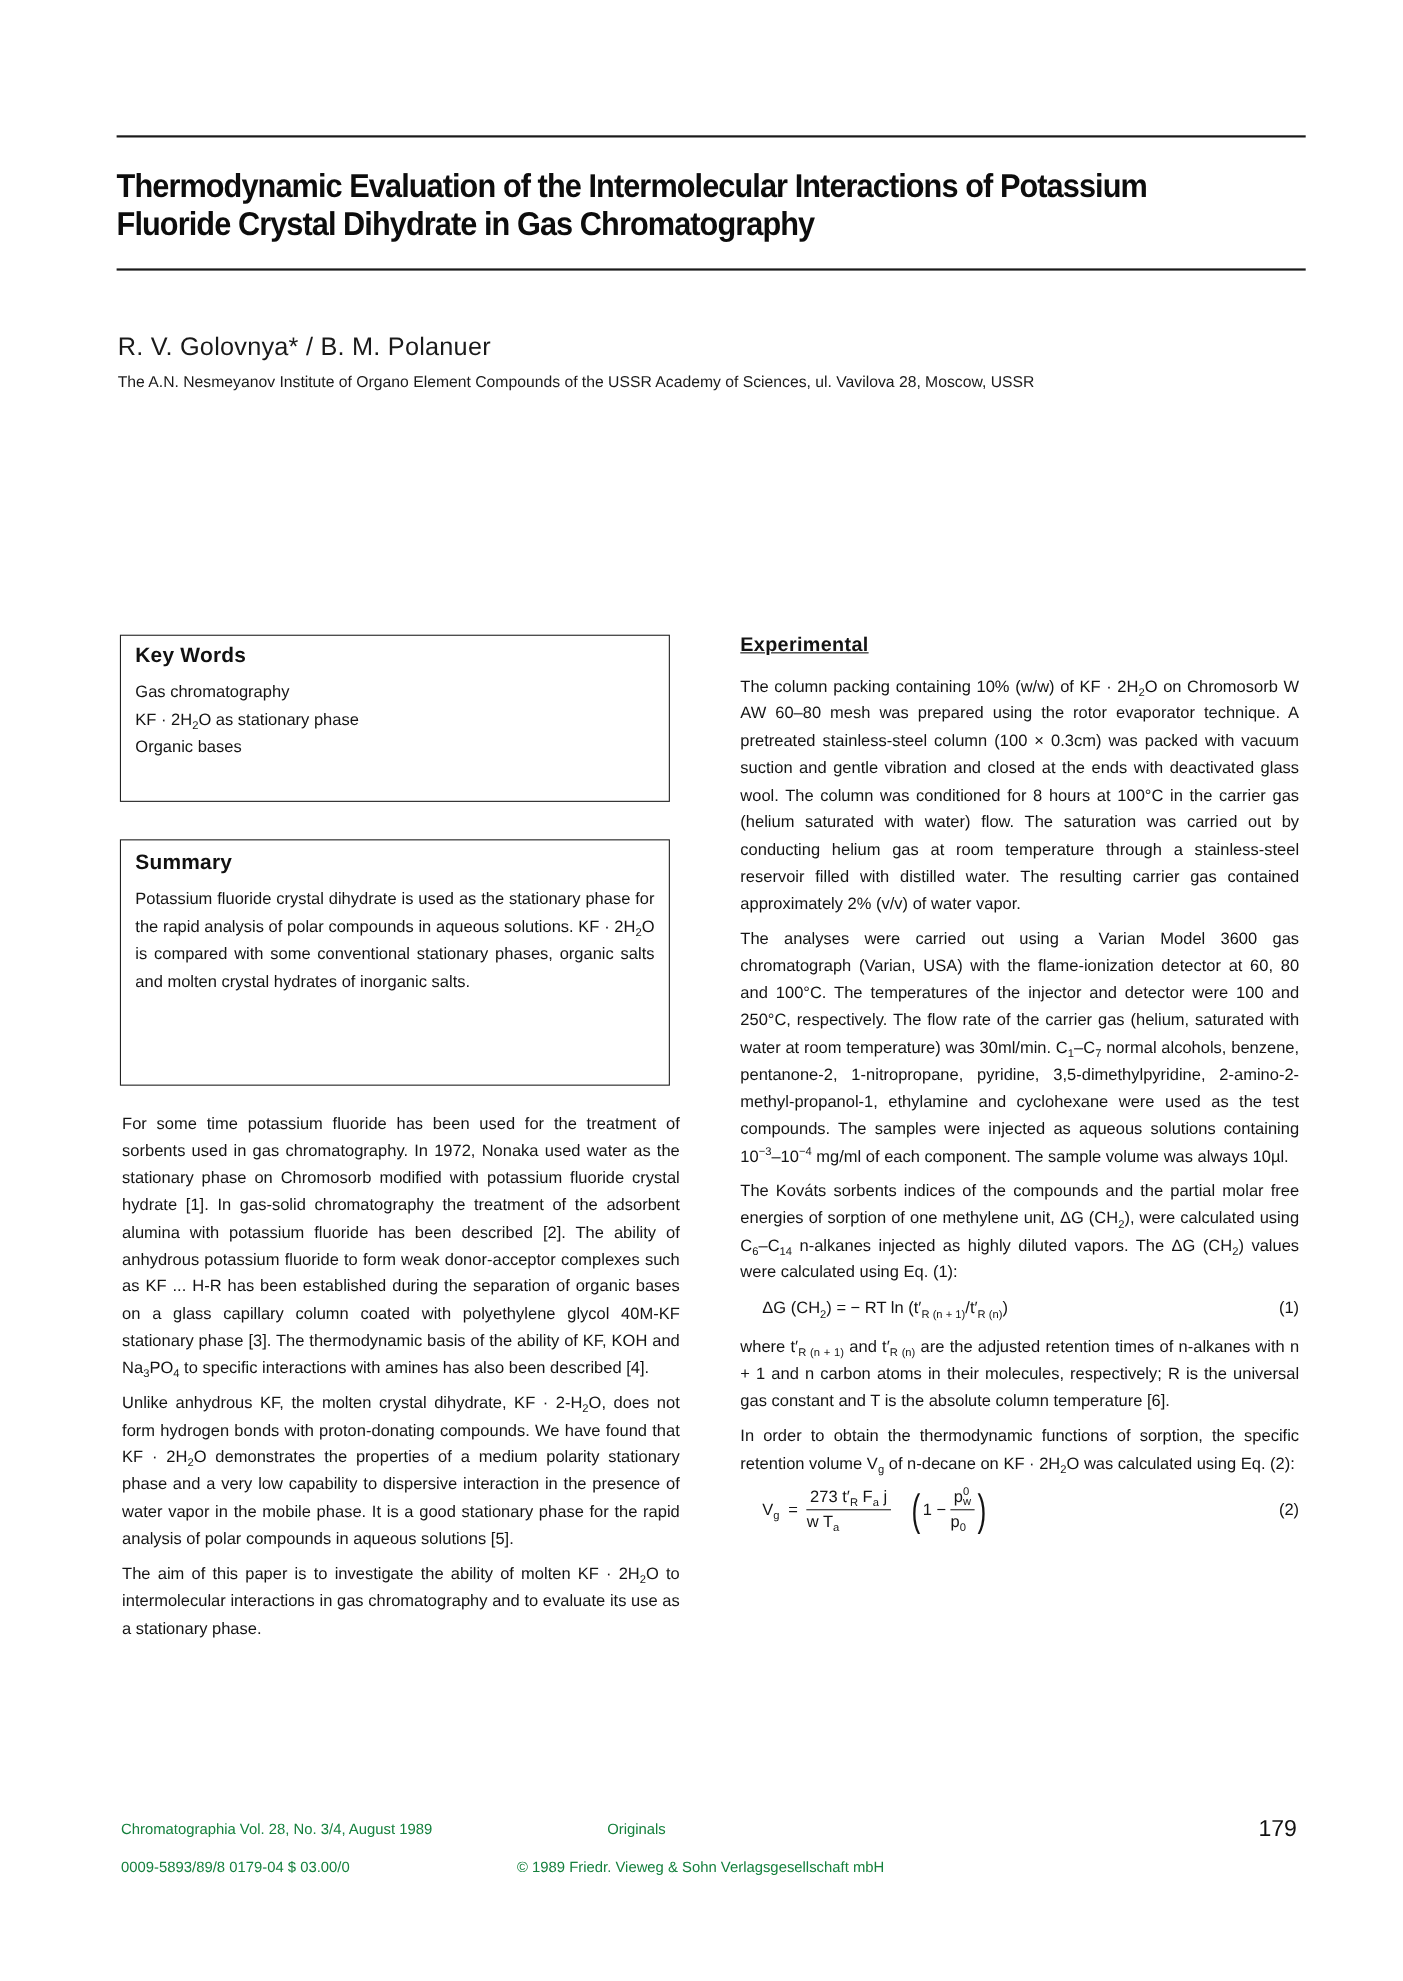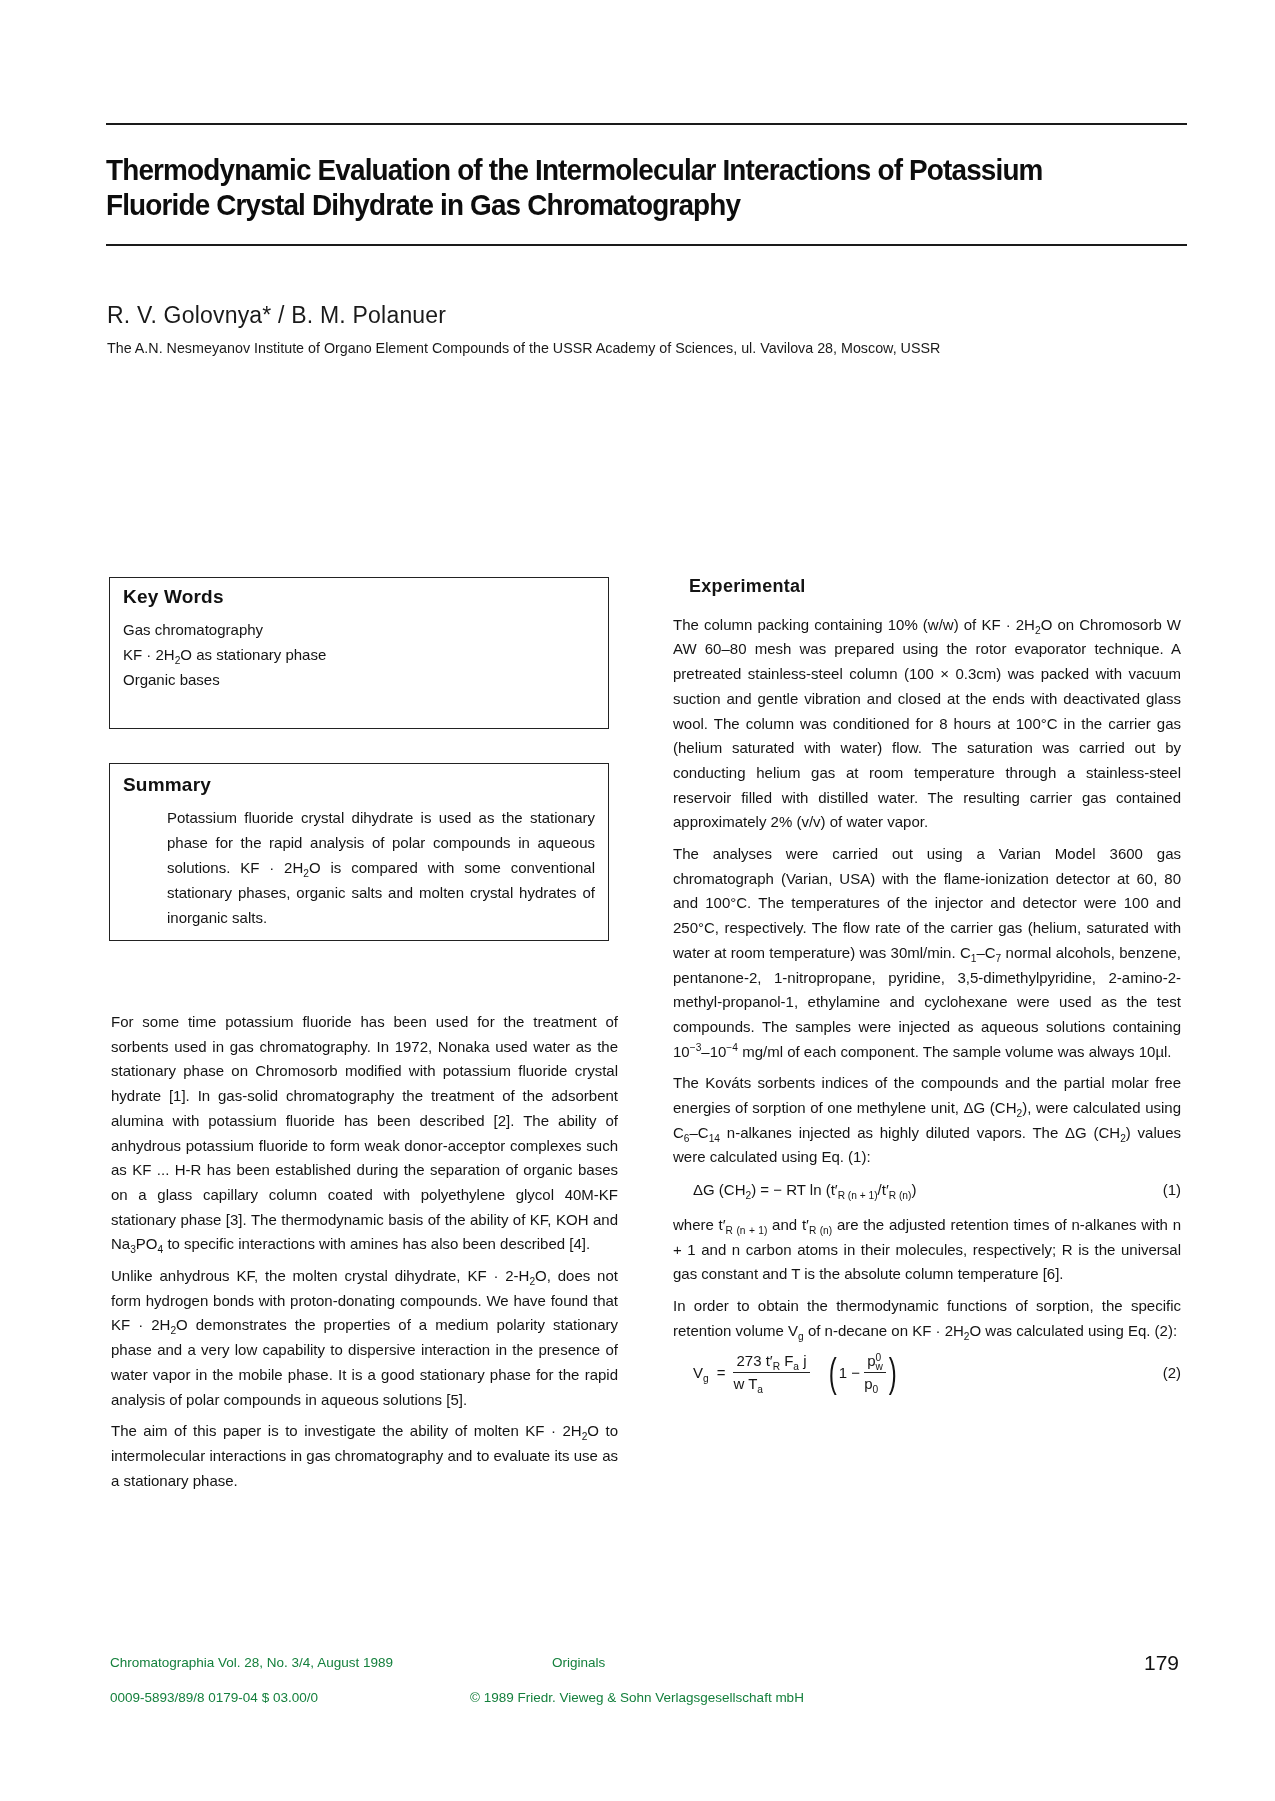--- a/index.html
+++ b/index.html
@@ -8,21 +8,21 @@
   .rule { position: absolute; left: 106px; width: 1081px; height: 2px; background: #1a1a1a; }
   .title { left: 106px; top: 152px; width: 1100px; font-family: "Liberation Sans", sans-serif; font-weight: bold; font-size: 30px; line-height: 35px; letter-spacing: -0.9px; transform-origin: 0 0; transform: scaleX(0.93); white-space: nowrap; color: #0d0d0d; }
   .authors { left: 107px; top: 302px; font-size: 23px; letter-spacing: 0.2px; color: #1a1a1a; }
   .affil { left: 107px; top: 337px; width: 1080px; font-size: 14.3px; line-height: 22px; color: #1a1a1a; }
   .box { position: absolute; left: 109px; width: 500px; border: 1.5px solid #222; box-sizing: border-box; padding: 0 13px; }
   .box h3 { margin: 0; font-size: 19px; font-weight: bold; color: #111; letter-spacing: 0.2px; }
   .kw-list { margin: 0; padding: 0; list-style: none; font-size: 15px; line-height: 25px; }
   .summary-text { margin: 0; font-size: 15px; line-height: 25px; text-align: justify; }
   .col { position: absolute; width: 507px; font-size: 15px; line-height: 24.7px; text-align: justify; color: #141414; }
   .col p { margin: 0 0 7px 0; }
-  .col h2 { margin: 0 0 14px 16px; font-size: 18px; font-weight: bold; letter-spacing: 0.3px; color: #141414; }
+  .col h2 { margin: 0 0 14px 0; font-size: 18px; font-weight: bold; letter-spacing: 0.3px; color: #141414; text-decoration: underline; }
   sub, sup { font-size: 68%; line-height: 0; }
   .eq { display: flex; justify-content: space-between; align-items: center; margin: 8px 0 10px 0; padding-left: 20px; }
   .frac { display: inline-flex; flex-direction: column; align-items: flex-start; vertical-align: middle; }
   .frac .num { border-bottom: 1.2px solid #222; padding: 0 3px; line-height: 22px; }
   .frac .den { line-height: 22px; }
   .paren { font-size: 40px; font-weight: 100; line-height: 40px; vertical-align: middle; transform: scaleX(0.6); display: inline-block; }
   .footer { position: absolute; font-size: 13.5px; color: #15803d; white-space: nowrap; }
   .pagenum { position: absolute; left: 1144px; top: 1651px; font-size: 21px; color: #111; }
 </style>
 </head>
@@ -40,23 +40,23 @@
 
 <div class="box" style="top:577px; height:152px; padding-top:8px;">
   <h3>Key Words</h3>
   <ul class="kw-list" style="margin-top:9px;">
     <li>Gas chromatography</li>
     <li><span>KF · 2H</span><sub>2</sub><span>O as stationary phase</span></li>
     <li>Organic bases</li>
   </ul>
 </div>
 
-<div class="box" style="top:763px; height:178px; padding-top:10px;">
+<div class="box" style="top:763px; height:224px; padding-top:10px;">
   <h3>Summary</h3>
-  <p class="summary-text" style="margin-top:9px;margin-left:44px;"><span>Potassium fluoride crystal dihydrate is used as the stationary phase for the rapid analysis of polar compounds in aqueous solutions. KF · 2H</span><sub>2</sub><span>O is compared with some conventional stationary phases, organic salts and molten crystal hydrates of inorganic salts.</span></p>
+  <p class="summary-text" style="margin-top:9px;"><span>Potassium fluoride crystal dihydrate is used as the stationary phase for the rapid analysis of polar compounds in aqueous solutions. KF · 2H</span><sub>2</sub><span>O is compared with some conventional stationary phases, organic salts and molten crystal hydrates of inorganic salts.</span></p>
 </div>
 
 <div class="col" style="left:111px; top:1010px;">
   <p><span>For some time potassium fluoride has been used for the treatment of sorbents used in gas chromatography. In 1972, Nonaka used water as the stationary phase on Chromosorb modified with potassium fluoride crystal hydrate [1]. In gas-solid chromatography the treatment of the adsorbent alumina with potassium fluoride has been described [2]. The ability of anhydrous potassium fluoride to form weak donor-acceptor complexes such as KF ... H-R has been established during the separation of organic bases on a glass capillary column coated with polyethylene glycol 40M-KF stationary phase [3]. The thermodynamic basis of the ability of KF, KOH and Na</span><sub>3</sub><span>PO</span><sub>4</sub><span> to specific interactions with amines has also been described [4].</span></p>
   <p><span>Unlike anhydrous KF, the molten crystal dihydrate, KF · 2-H</span><sub>2</sub><span>O, does not form hydrogen bonds with proton-donating compounds. We have found that KF · 2H</span><sub>2</sub><span>O demonstrates the properties of a medium polarity stationary phase and a very low capability to dispersive interaction in the presence of water vapor in the mobile phase. It is a good stationary phase for the rapid analysis of polar compounds in aqueous solutions [5].</span></p>
   <p><span>The aim of this paper is to investigate the ability of molten KF · 2H</span><sub>2</sub><span>O to intermolecular interactions in gas chromatography and to evaluate its use as a stationary phase.</span></p>
 </div>
 
 <div class="col" style="left:673px; top:574px; width:508px;">
   <h2>Experimental</h2>

